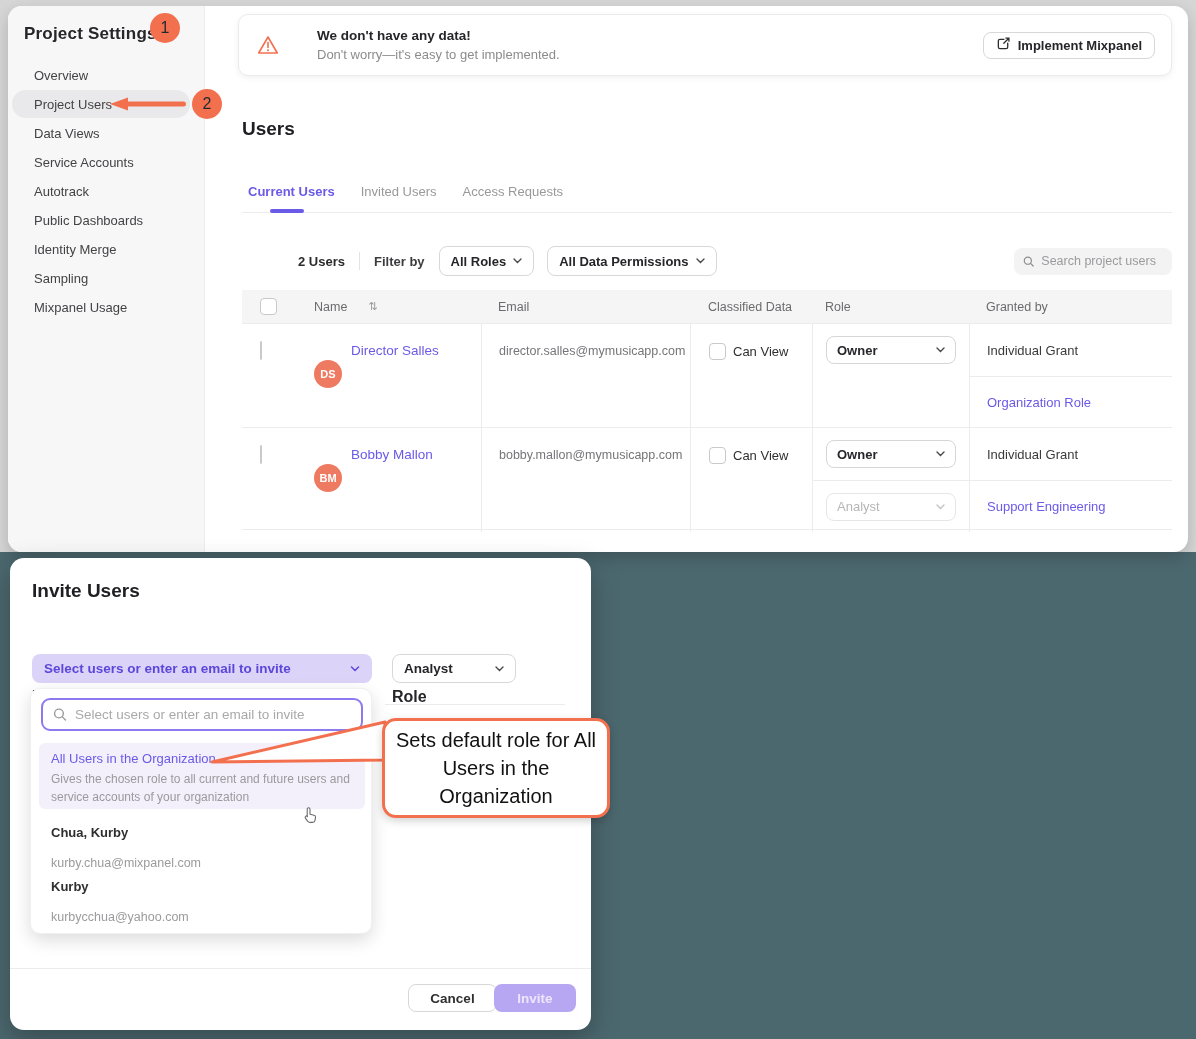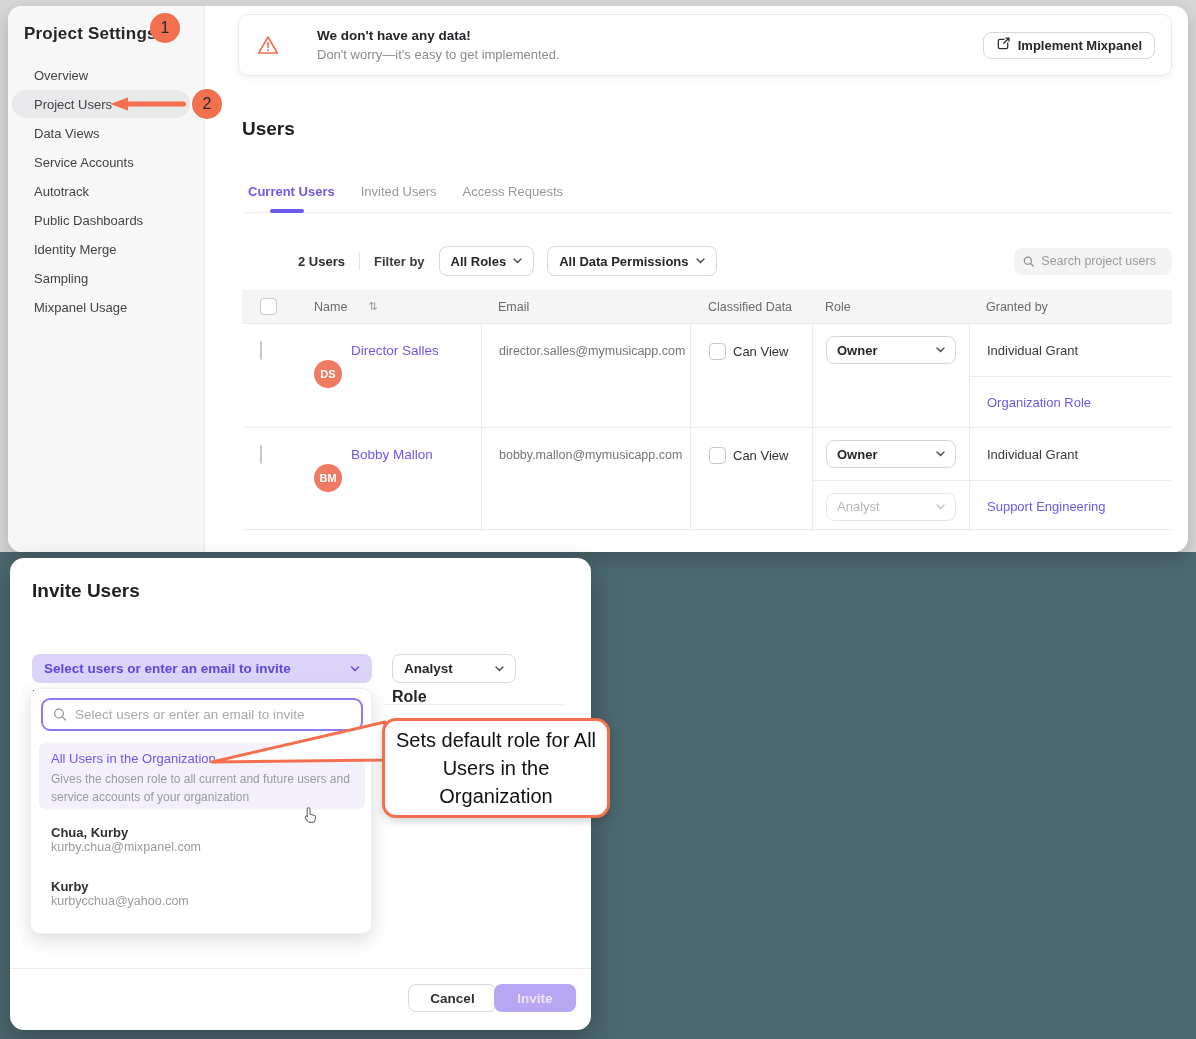--- a/index.html
+++ b/index.html
@@ -151,21 +151,21 @@
   .dd-all-users {
     position:absolute; left:8px; top:54px; width:326px; height:66px;
     background:#f3f0fc; border-radius:6px; padding:8px 12px; cursor:pointer;
   }
   .dd-all-title { font-size:13px; color:#6A5AE8; }
   .dd-all-desc { font-size:12px; color:#9a9a9c; line-height:18px; margin-top:4px; }
   .dd-user { position:absolute; left:20px; cursor:pointer; }
   .dd-user-1 { top:136px; }
   .dd-user-2 { top:190px; }
   .dd-user-name { font-size:13px; color:#2f2f31; font-weight:bold; }
-  .dd-user-email { font-size:12.5px; color:#9b9b9d; margin-top:0; }
+  .dd-user-email { font-size:12.5px; color:#9b9b9d; margin-top:16px; }
 
   .modal-footer-divider { position:absolute; left:0; top:410px; width:100%; height:1px; background:#ececee; }
   .btn-cancel {
     position:absolute; left:398px; top:426px; width:89px; height:28px;
     background:#fff; border:1px solid #d8d8da; border-radius:8px;
     font-size:13.5px; font-weight:bold; color:#2f2f31; cursor:pointer; font-family:inherit;
   }
   .btn-invite {
     position:absolute; left:484px; top:426px; width:82px; height:28px;
     background:#B7A6F2; border:none; border-radius:8px;

